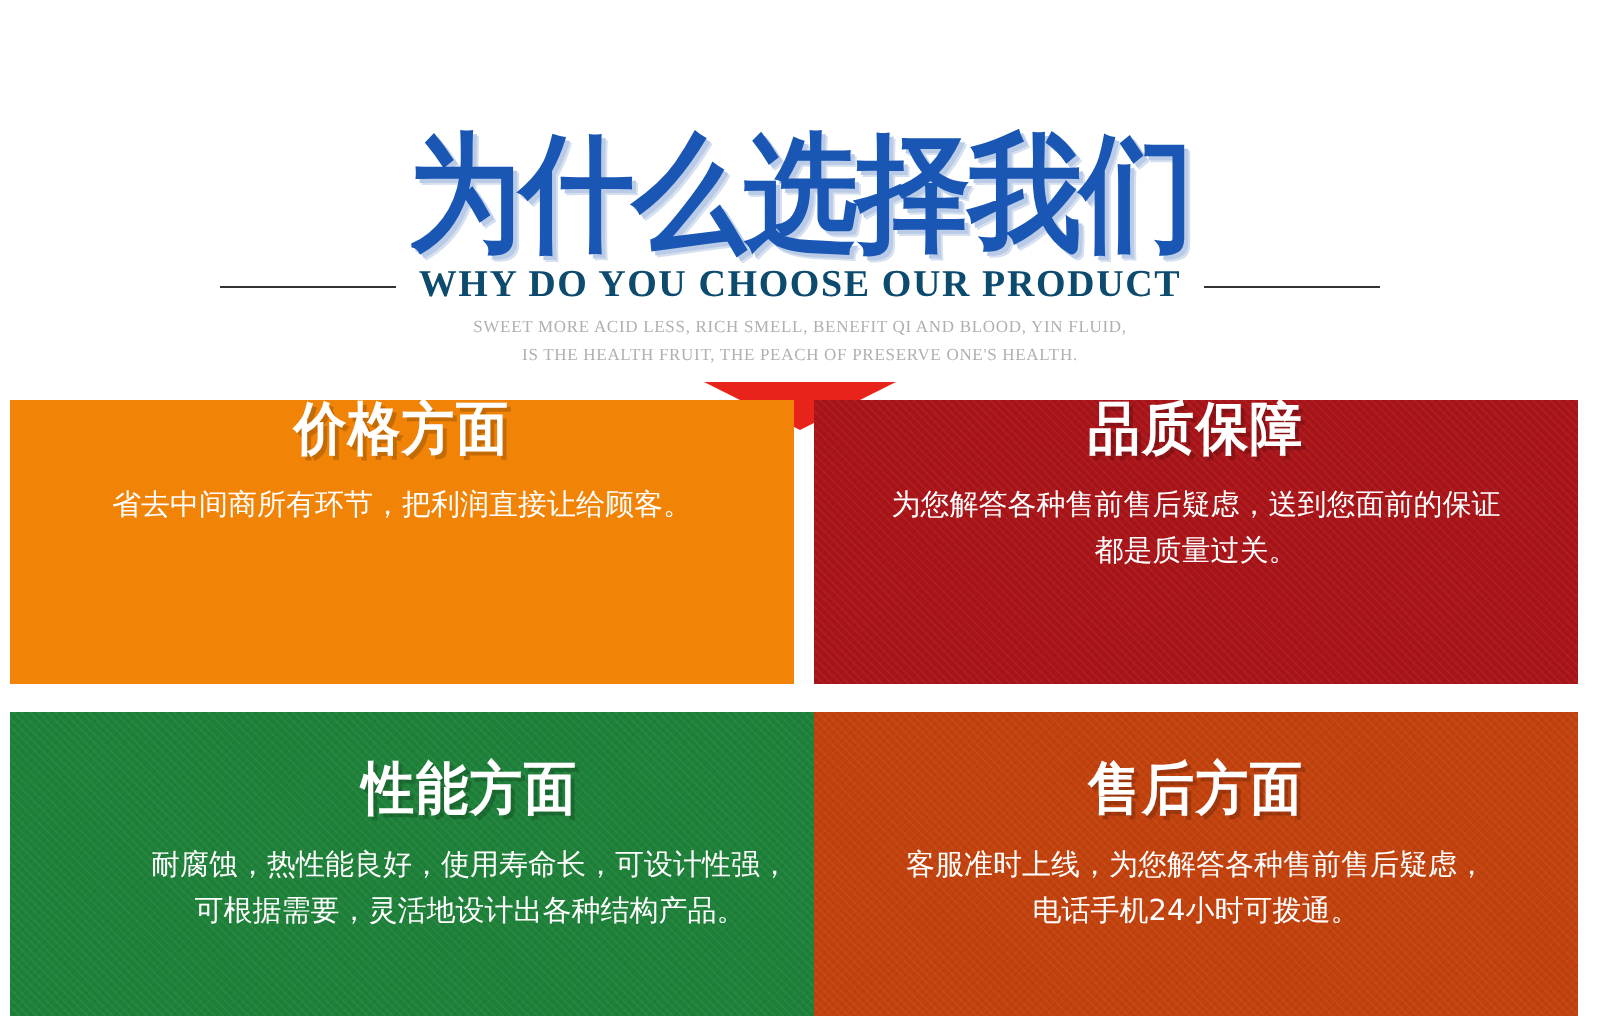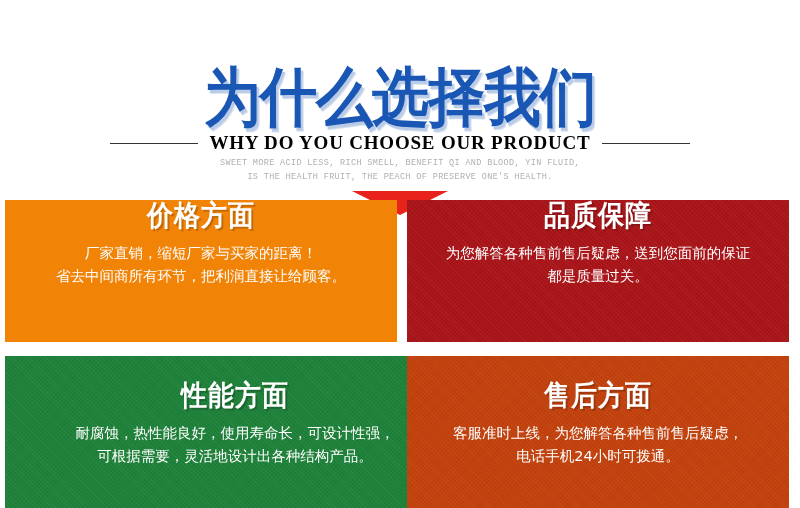--- a/index.html
+++ b/index.html
@@ -60,33 +60,33 @@
     height: 1px;
     background: #333333;
   }
   .rule.left { margin-right: 11px; }
   .rule.right { margin-left: 11px; }
   .eng-title {
     font-family: "Liberation Serif", "DejaVu Serif", serif;
     font-weight: bold;
     font-size: 19px;
     letter-spacing: 0.8px;
-    color: #000000;
+    color: #0c4a6e;
     white-space: nowrap;
   }
   .tagline {
     position: absolute;
     left: 0;
     top: 122px;
     width: 800px;
     font-size: 8.5px;
     line-height: 14px;
     letter-spacing: 0.35px;
     color: #b0b0b0;
-    font-family: Liberation Mono, monospace;
+    font-family: Liberation Serif, serif;
   }
   .arrow {
     position: absolute;
     left: 352px;
     top: 157px;
     width: 0;
     height: 0;
     border-left: 48px solid transparent;
     border-right: 48px solid transparent;
     border-top: 24px solid #e8231c;
@@ -180,21 +180,20 @@
 
     <div class="arrow"></div>
   </div>
 
   <div class="cards">
 
     <div class="card card-0">
       <div class="card-inner">
         <div class="card-title">价格方面</div>
         <div class="card-body">
-          <div>厂家直销，缩短厂家与买家的距离！</div>
           <div>省去中间商所有环节，把利润直接让给顾客。</div>
         </div>
       </div>
     </div>
 
     <div class="card card-1">
       <div class="card-inner">
         <div class="card-title">品质保障</div>
         <div class="card-body">
           <div>为您解答各种售前售后疑虑，送到您面前的保证</div>

